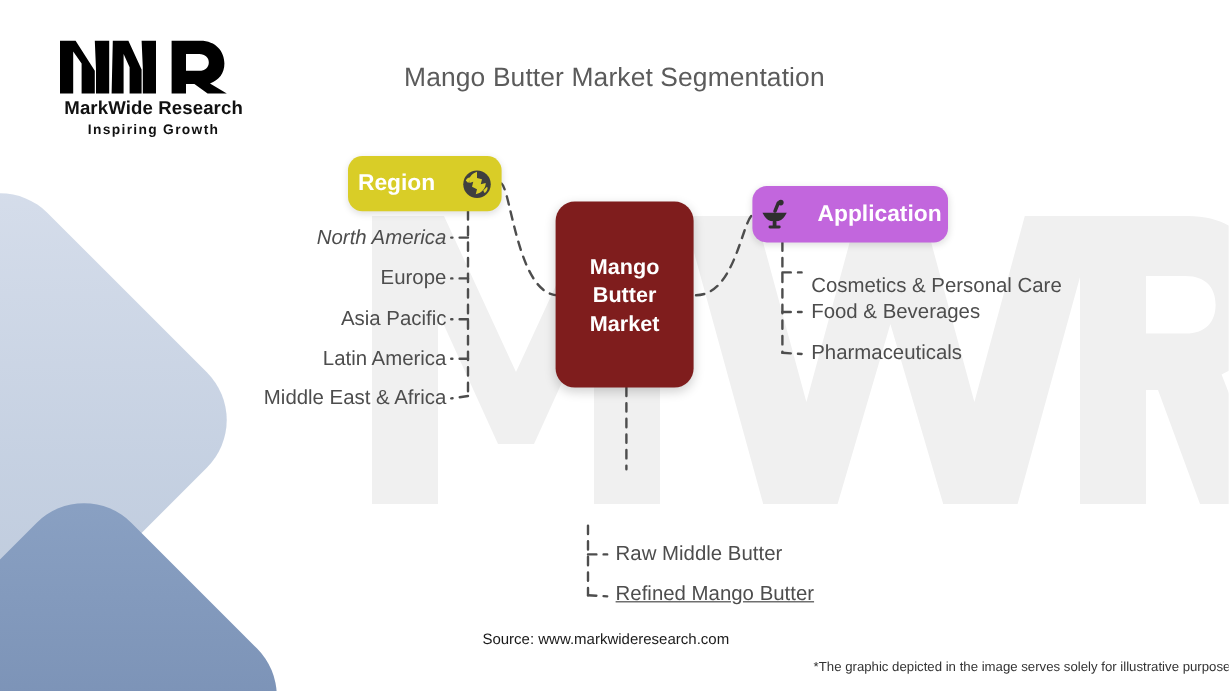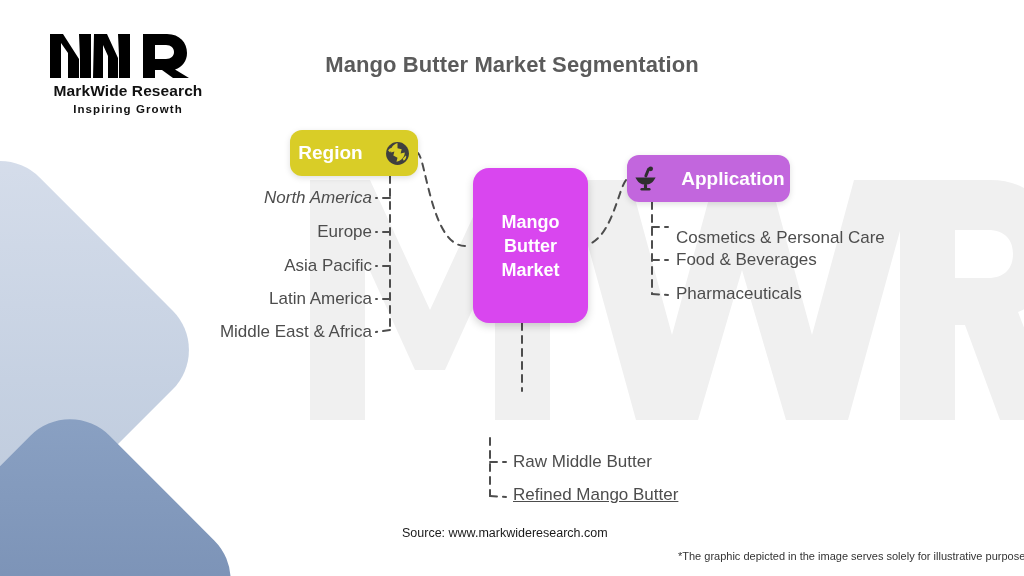--- a/index.html
+++ b/index.html
@@ -80,21 +80,21 @@
 
   
   #title {
     position: absolute;
     left: 0;
     top: 52px;
     width: 1024px;
     text-align: center;
     font-size: 22px;
     color: #5b5b5b;
-    font-weight: bold;
+    font-weight: normal;
     letter-spacing: .1px;
   }
 
   
   #connectors {
     position: absolute;
     left: 0; top: 0;
     width: 1024px; height: 576px;
     pointer-events: none;
   }
@@ -112,25 +112,25 @@
   }
   .node-label {
     color: #ffffff;
     font-size: 19px;
     font-weight: bold;
     white-space: nowrap;
   }
   .node-icon { display:flex; align-items:center; justify-content:center; }
 
   #center-node {
-    left: 473px;
+    left: 463px;
     top: 168px;
     width: 115px;
     height: 155px;
-    background: #d946ef;
+    background: #7f1d1d;
     border-radius: 16px;
     flex-direction: column;
     gap: 0;
     box-shadow: 0 3px 9px rgba(0,0,0,.18);
   }
   #center-node .center-line {
     color: #ffffff;
     font-size: 18px;
     font-weight: bold;
     line-height: 24px;

